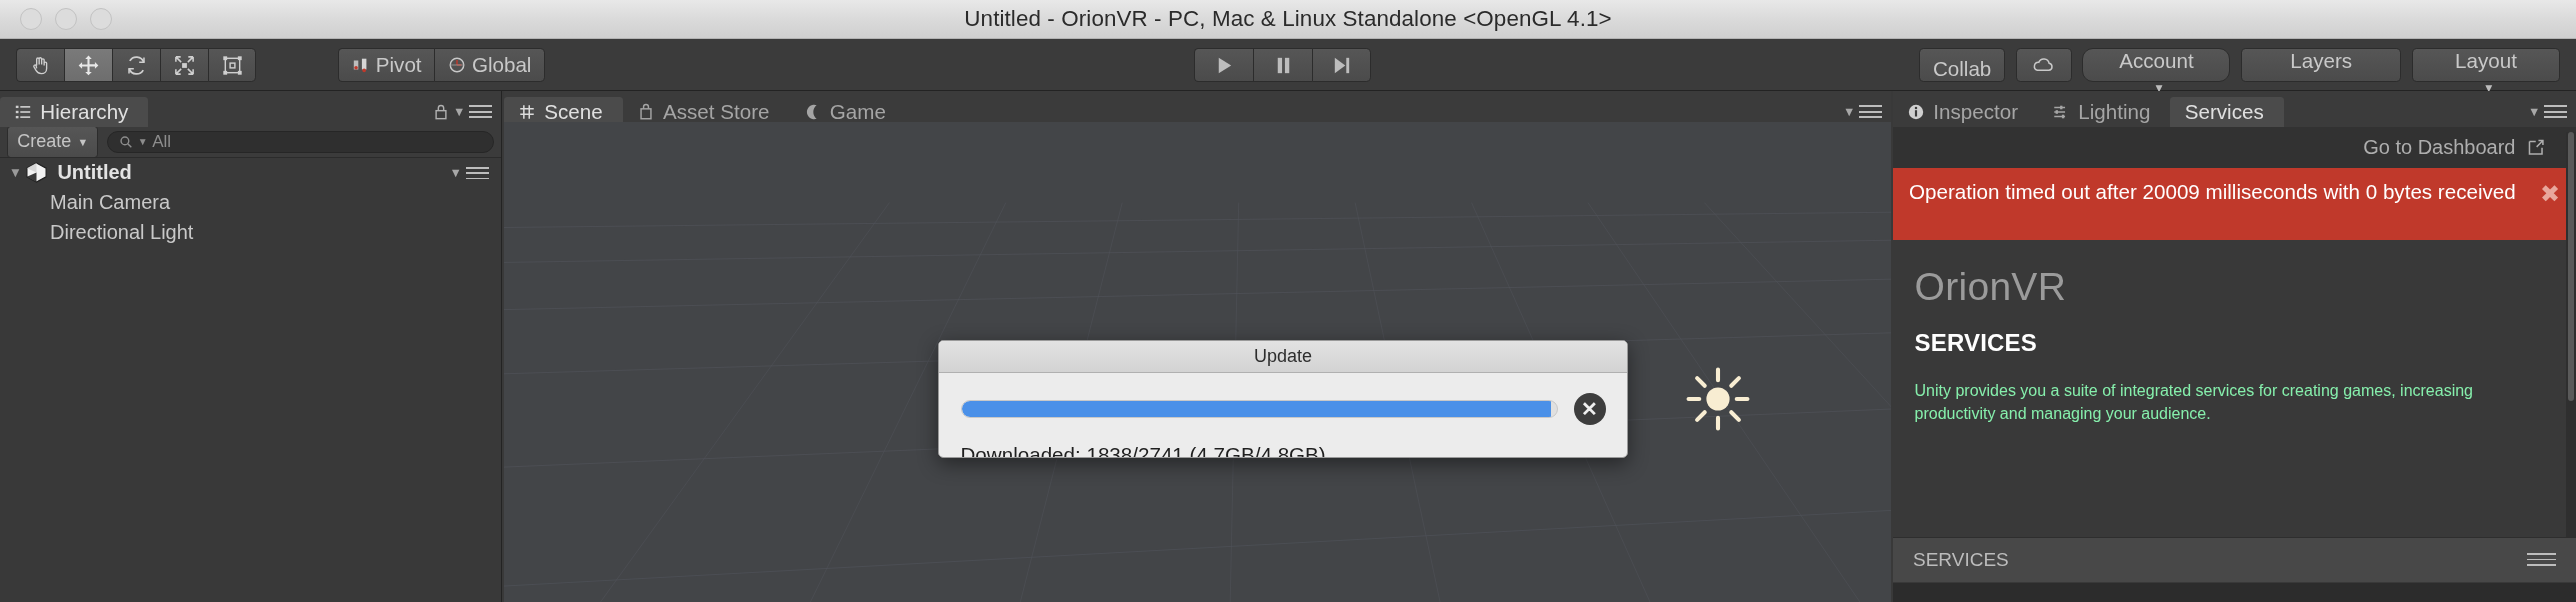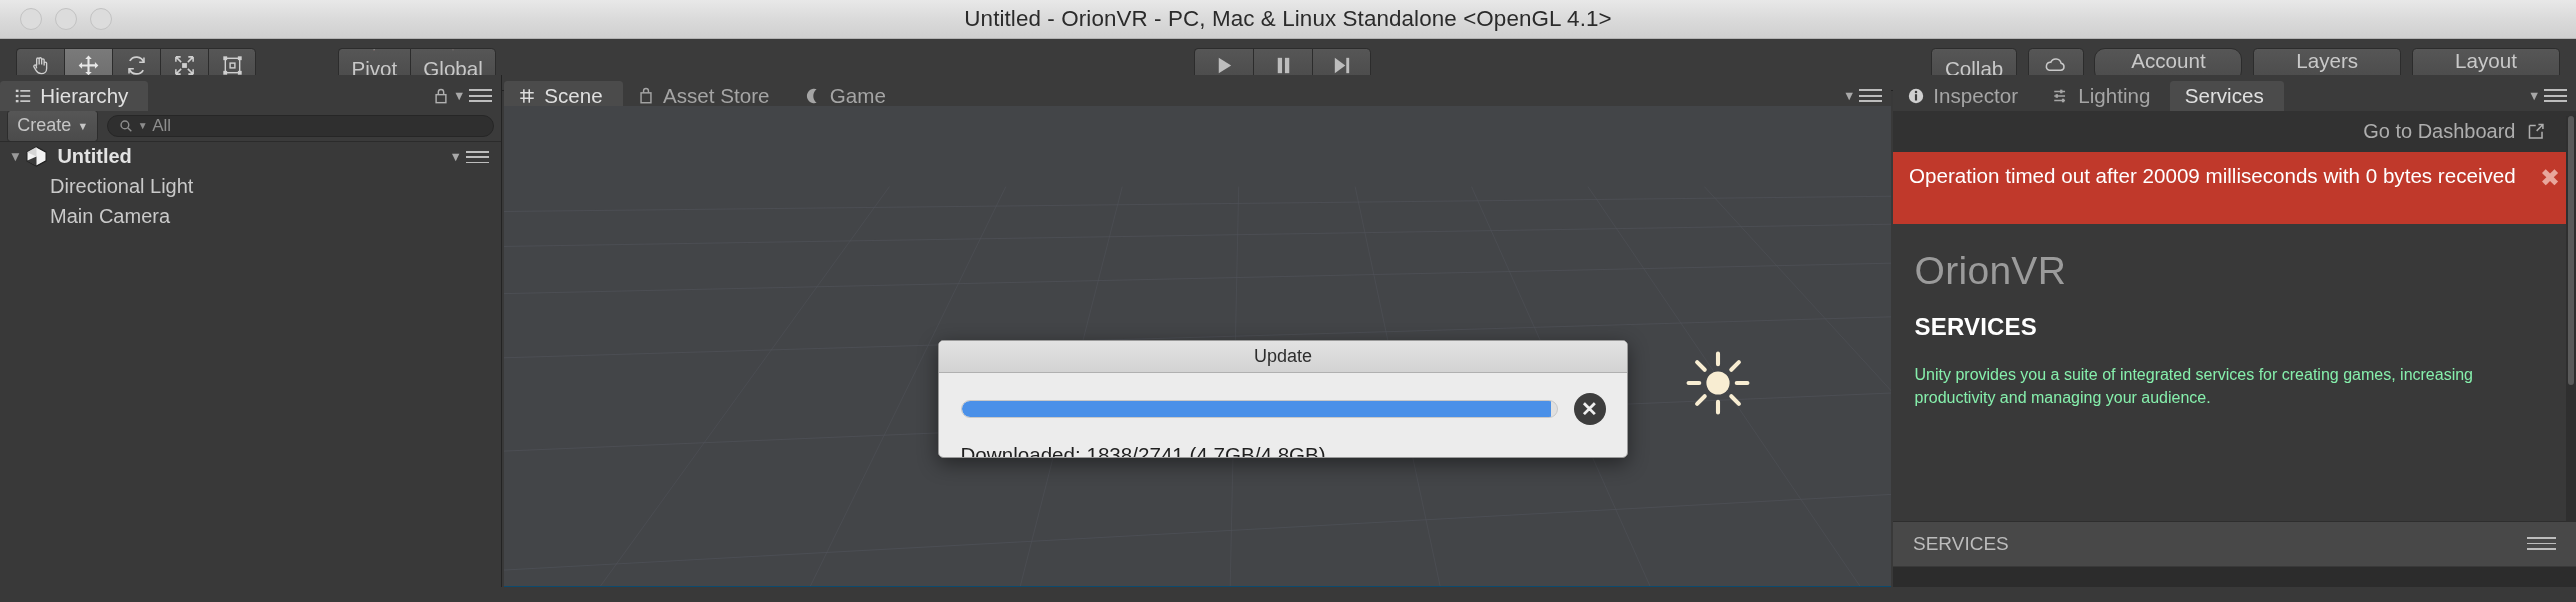--- a/index.html
+++ b/index.html
@@ -48,42 +48,42 @@
     cursor: default;
   }
   .tbtn:first-child { border-radius: 4.5px 0 0 4.5px; }
   .tbtn:last-child { border-radius: 0 4.5px 4.5px 0; border-right-width: 0.9px; }
   .tbtn.active { background: linear-gradient(to bottom, #7a7a7a 0%, #6e6e6e 100%); }
 
   .transform-tools { left: 16px; top: 9px; }
   .transform-tools .tbtn { width: 48px; }
 
   .pivot-tools { left: 338px; top: 9px; }
-  .pivot-tools .tbtn { padding: 0 12.5px; font-size: 20.6px; gap: 6.3px; flex-direction: column; }
+  .pivot-tools .tbtn { padding: 0 12.5px; font-size: 20.6px; gap: 6.3px; }
 
   .play-tools { left: 1194px; top: 9px; }
   .play-tools .tbtn { width: 59px; }
 
   .right-tools { position: absolute; top: 9px; right: 16px; display: flex; gap: 10.8px; align-items: center; }
   .rbtn {
     height: 34px; padding: 0 12.5px;
     background: linear-gradient(to bottom, #565656 0%, #4b4b4b 100%);
     border: 0.9px solid #2c2c2c; border-radius: 4.5px;
     display: flex; align-items: center; gap: 8px;
     color: #c9c9c9; font-size: 20.6px; cursor: default; flex-direction: column;
   }
   .rbtn .caret { font-size: 11.7px; color: #bdbdbd; margin-left: 5.4px; }
   .rbtn.fixed-w { justify-content: space-between; }
   .w-account { width: 148px; border-radius: 11px; }
-  .w-layers  { width: 148px; gap: 41px; }
+  .w-layers  { width: 160px; gap: 41px; }
   .w-layout  { width: 148px; }
   .w-cloud   { width: 56px; justify-content: center; }
 
   
-  .panels { position: absolute; left: 0; top: 75px; width: 2060px; height: 512px; }
+  .panels { position: absolute; left: 0; top: 91px; width: 2060px; height: 512px; }
 
   .panel-tabbar {
     height: 36px; background: #3b3b3b;
     display: flex; align-items: flex-end; position: relative;
   }
   .tab {
     height: 30.5px; padding: 0 20px 0 14.3px;
     display: flex; align-items: center; gap: 8px;
     font-size: 20.6px; color: #a5a5a5; cursor: default;
     border-radius: 3.6px 3.6px 0 0;
@@ -409,24 +409,24 @@
         <span class="tab-menu" style="right:12.5px;bottom:4.5px">
           <span>▼</span>
           <span class="burger">
               <i></i>
               <i></i>
               <i></i>
             </span>
         </span>
       </div>
       <div class="hier-row child">
+        <span>Main Camera</span>
+      </div>
+      <div class="hier-row child">
         <span>Directional Light</span>
-      </div>
-      <div class="hier-row child">
-        <span>Main Camera</span>
       </div>
     </div>
 
     <div class="sceneview">
       <div class="panel-tabbar">
         <div class="tab active">
           <svg width="18" height="18" viewBox="0 0 20 20" fill="none" stroke="#dcdcdc" stroke-width="1.7">
             <path d="M6.5 2.5v15M12.5 2.5v15M2.5 6.5h15M2.5 12.5h15"></path>
           </svg>
           <span>Scene</span>

